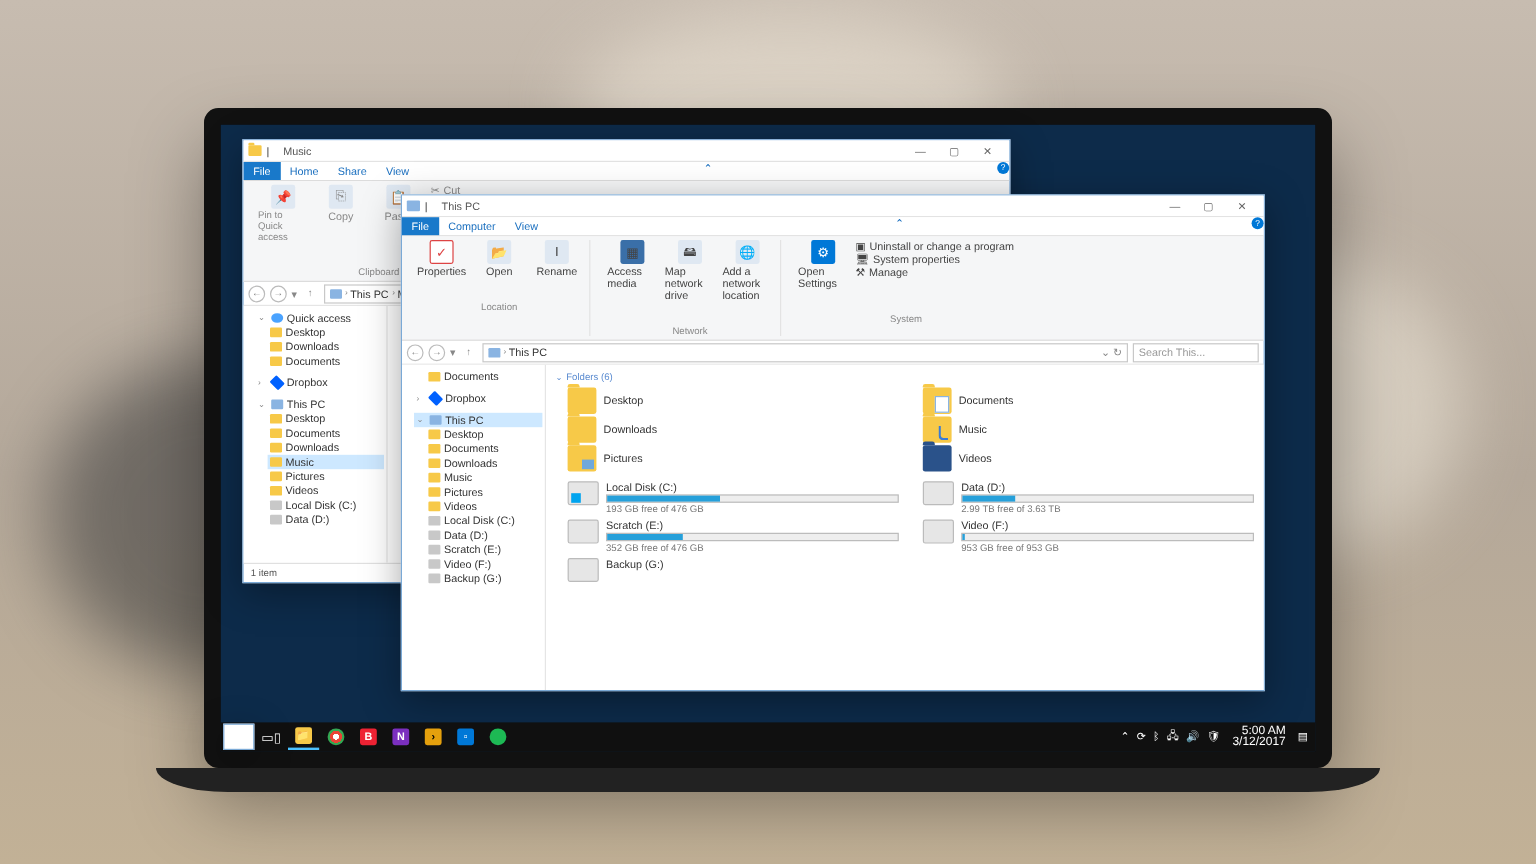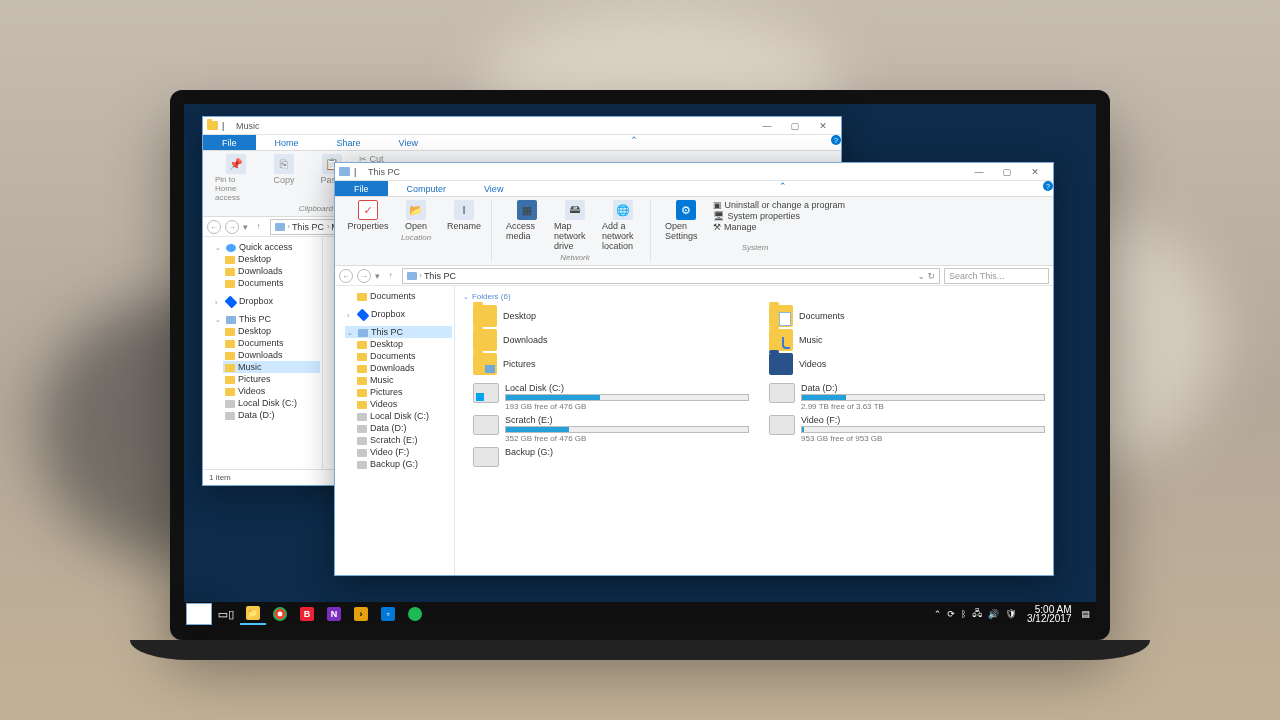--- a/index.html
+++ b/index.html
@@ -13,39 +13,39 @@
 
 .win { position:absolute; background:#fff; border:1px solid #7aa9d6; box-shadow:0 8px 30px rgba(0,0,0,.35); font-size:9px; color:#333; display:flex; flex-direction:column; }
 .titlebar { height:18px; background:#fff; display:flex; align-items:center; padding:0 4px; gap:4px; border-bottom:1px solid #e3e3e3;}
 .titlebar .qat { width:10px; height:10px; display:inline-block;}
 .folder-ico { width:11px; height:9px; background:#f7c948; border-radius:1px; position:relative;}
 .folder-ico::before{content:"";position:absolute;top:-2px;left:0;width:5px;height:2px;background:#f7c948;border-radius:1px 1px 0 0;}
 .title-text{ color:#555;}
 .winbtns{ margin-left:auto; display:flex; gap:0;}
 .winbtn{ width:28px; height:16px; display:flex; align-items:center; justify-content:center; color:#666;}
 .ribbon-tabs{ height:16px; display:flex; align-items:stretch; background:#fff; border-bottom:1px solid #dcdcdc;}
-.rtab{ padding:0 19px; display:flex; align-items:center; color:#1a6fbf;}
+.rtab{ padding:0 8px; display:flex; align-items:center; color:#1a6fbf;}
 .rtab.file{ background:#1979ca; color:#fff;}
 .ribbon{ background:#f5f6f7; border-bottom:1px solid #dcdcdc; padding:3px 6px; display:flex; gap:8px;}
 .rgrp{ display:flex; flex-direction:column; align-items:center; padding:0 6px; border-right:1px solid #e3e3e3;}
 .rgrp:last-child{border:none;}
 .rgrp-row{display:flex; gap:6px; align-items:flex-start;}
 .rbtn{ display:flex; flex-direction:column; align-items:center; width:42px; color:#444; gap:1px;}
 .rbtn.sm{width:auto;flex-direction:row;gap:3px;}
 .ricon{ width:20px; height:20px; background:#dfe8f2; border-radius:2px; display:flex;align-items:center;justify-content:center;font-size:11px;}
-.rgrp-label{ font-size:8px; color:#888; margin-top:2px;font-style:italic;}
+.rgrp-label{ font-size:8px; color:#888; margin-top:20px;}
 .addrbar{ height:20px; display:flex; align-items:center; gap:4px; padding:2px 4px; border-bottom:1px solid #e5e5e5;}
 .nav-arrow{ width:14px;height:14px;border-radius:50%;border:1px solid #bbb;display:flex;align-items:center;justify-content:center;color:#888;font-size:8px;}
 .addrbox{ flex:1; height:16px; border:1px solid #c8c8c8; display:flex; align-items:center; padding:0 4px; gap:3px;}
 .crumb{display:flex;align-items:center;gap:2px;}
 .crumb .sep{color:#888;font-size:7px;}
 .searchbox{ width:105px; height:16px; border:1px solid #c8c8c8; padding:0 4px; color:#999; display:flex;align-items:center;}
 .body{ flex:1; display:flex; overflow:hidden; background:#fff;}
 .navpane{ width:120px; border-right:1px solid #e5e5e5; padding:4px 2px; overflow:hidden;}
-.tree-item{ display:flex; align-items:flex-end; gap:3px; padding:1px 2px; white-space:nowrap;}
+.tree-item{ display:flex; align-items:center; gap:3px; padding:1px 2px; white-space:nowrap;}
 .tree-item.sel{ background:#cde8ff;}
 .tree-item .exp{width:8px;color:#888;font-size:7px;}
 .ti-ico{width:10px;height:8px;background:#f7c948;border-radius:1px;position:relative;flex:none;}
 .ti-ico.pc{background:#8ab4e2;}
 .ti-ico.drive{background:#c8c8c8;}
 .ti-ico.star{background:#4aa3ff;border-radius:50%;}
 .ti-ico.dbx{background:#0061ff;transform:rotate(45deg);}
 .indent1{margin-left:8px;} .indent2{margin-left:18px;}
 .content{ flex:1; padding:4px 8px; overflow:hidden;}
 .group-hdr{ font-size:8px; color:#5a8bd0; padding:2px 0; display:flex;align-items:flex-end;gap:3px;}
@@ -116,21 +116,21 @@
     <div class="rtab">Share</div>
     <div class="rtab">View</div>
     <span style="margin-left:auto;color:#1a6fbf;padding:0 4px;">⌃</span>
     <span class="help-dot">?</span>
   </div>
   <div class="ribbon">
     <div class="rgrp">
       <div class="rgrp-row">
         <div class="rbtn">
                 <div class="ricon">📌</div>
-                <span style="font-size:8px;">Pin to Home access</span>
+                <span style="font-size:8px;">Pin to Quick access</span>
               </div>
         <div class="rbtn">
                 <div class="ricon">⎘</div>
                 <span>Copy</span>
               </div>
         <div class="rbtn">
                 <div class="ricon">📋</div>
                 <span>Paste</span>
               </div>
         <div style="display:flex;flex-direction:column;gap:1px;">

